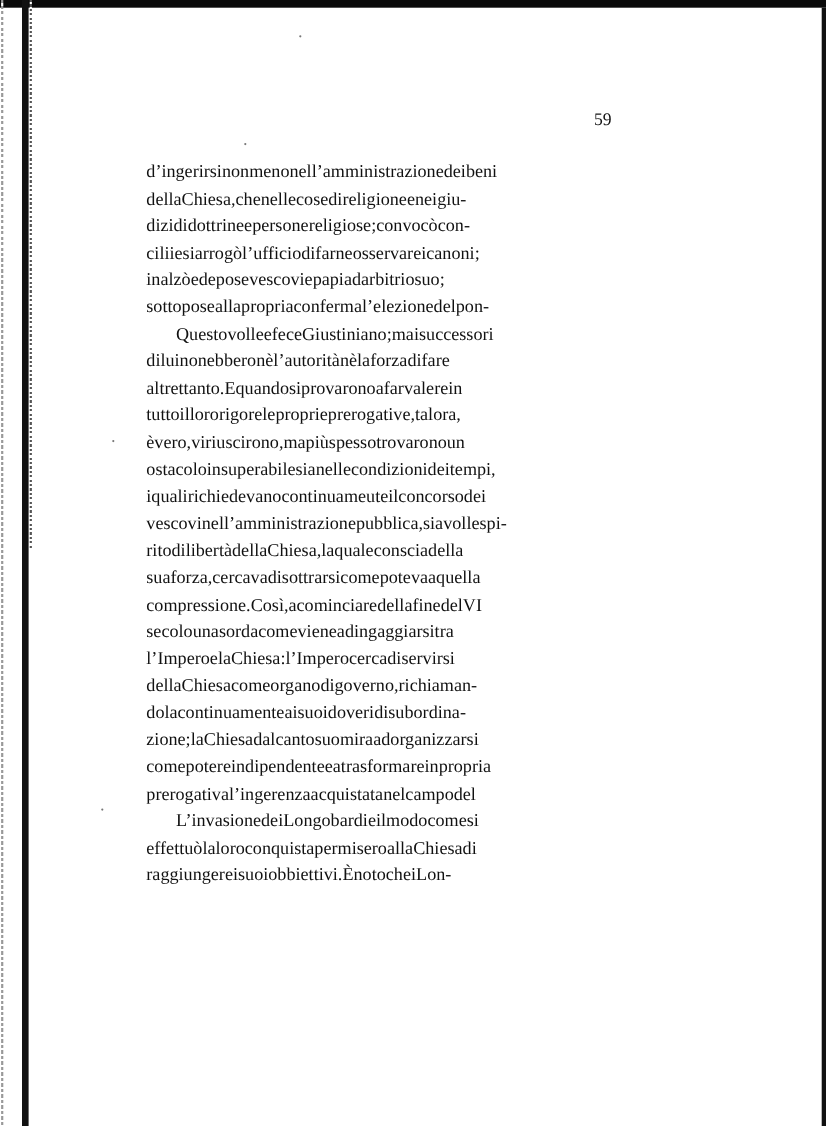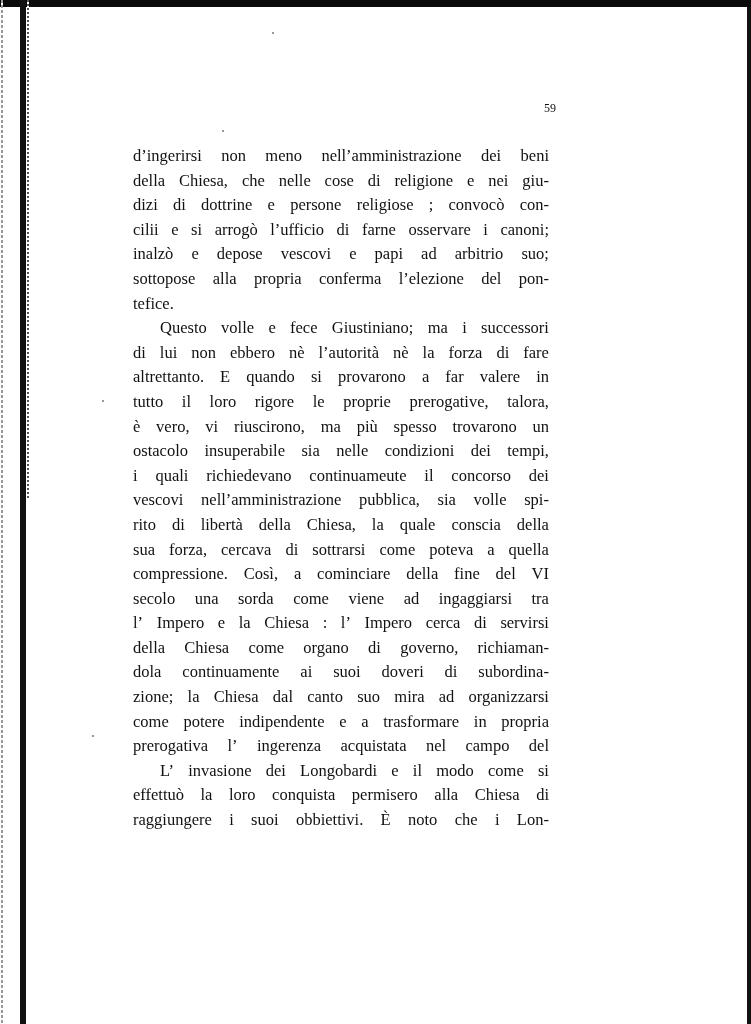--- a/index.html
+++ b/index.html
@@ -9,30 +9,30 @@
     font-family: "DejaVu Serif", "Liberation Serif", serif;
     color: #111;
   }
   .top-border { position: absolute; left: 0; top: 0; width: 751px; height: 7px; background: #0a0a0a; }
   .left-thin { position: absolute; left: 1px; top: 0; width: 2px; height: 1024px; background: repeating-linear-gradient(#999 0 3px, #fff 3px 5px); }
   .left-thick { position: absolute; left: 20px; top: 0; width: 6px; height: 1024px; background: #111; }
   .left-dotted { position: absolute; left: 27px; top: 0; width: 2px; height: 500px; background: repeating-linear-gradient(#555 0 2px, #fff 2px 4px); }
   .right-border { position: absolute; right: 0; top: 7px; width: 4px; height: 1017px; background: #111; }
   .page-number {
     position: absolute; left: 520px; top: 101px; width: 36px; text-align: right;
-    font-size: 12px; font-family: "Liberation Serif", serif;
+    font-size: 16px; font-family: "Liberation Serif", serif;
   }
   .text-block {
     position: absolute; left: 133px; top: 144px; width: 416px;
   }
   .line {
     height: 24.6px; line-height: 24.6px; font-size: 16.5px;
     font-family: "Liberation Serif", serif;
     text-align: justify; text-align-last: justify; white-space: nowrap;
-    display: flex; justify-content: space-between;
+    display: flex; justify-content: flex-start;
   }
   .line.last { text-align-last: left; justify-content: flex-start; }
   .line.indent { padding-left: 27px; }
   .line span.w { display: inline-block; }
   .line.last span.w { margin-right: 6px; }
   .speck { position: absolute; width: 2px; height: 2px; background: #777; border-radius: 1px; }
 </style>
 </head>
 <body>
 
@@ -106,23 +106,20 @@
     </div>
     <div class="line">
       <span class="w">sottopose</span>
       <span class="w">alla</span>
       <span class="w">propria</span>
       <span class="w">conferma</span>
       <span class="w">l’elezione</span>
       <span class="w">del</span>
       <span class="w">pon-</span>
     </div>
-    <div class="line last">
-      <span class="w">tefice.</span>
-    </div>
     <div class="line indent">
       <span class="w">Questo</span>
       <span class="w">volle</span>
       <span class="w">e</span>
       <span class="w">fece</span>
       <span class="w">Giustiniano;</span>
       <span class="w">ma</span>
       <span class="w">i</span>
       <span class="w">successori</span>
     </div>

